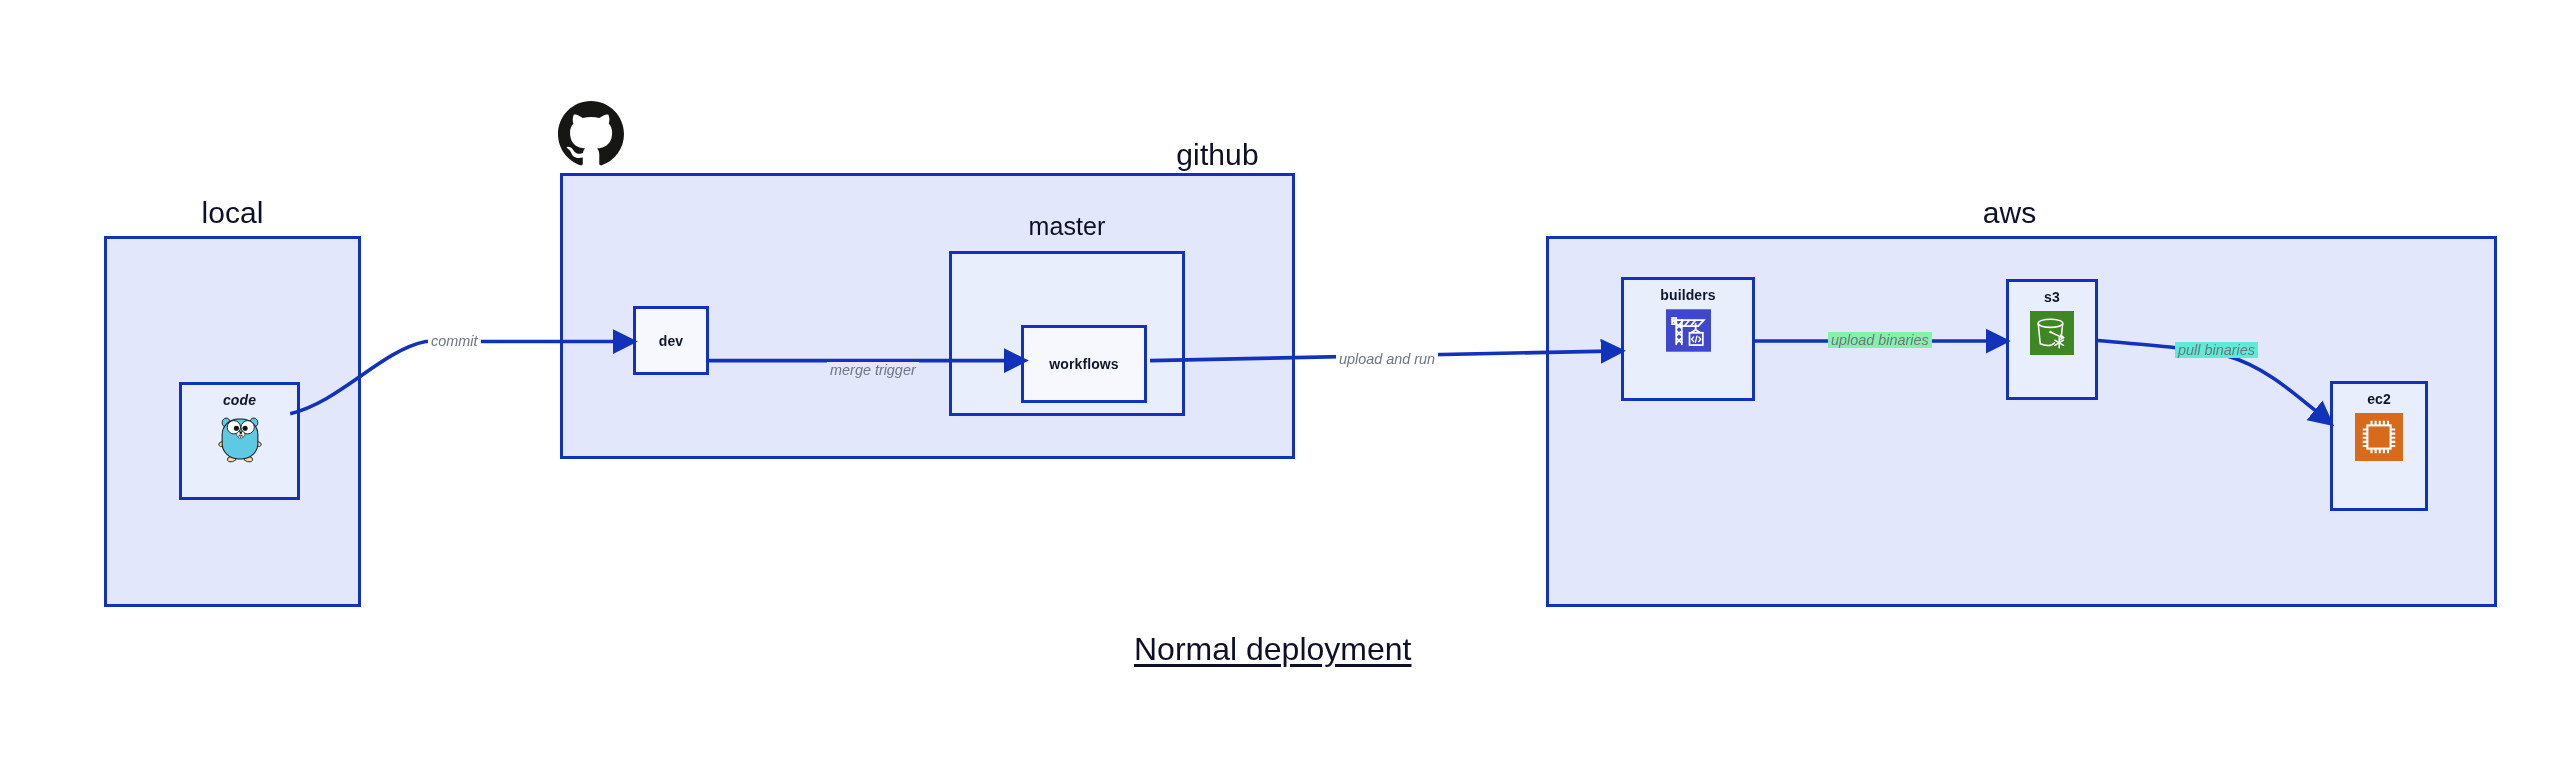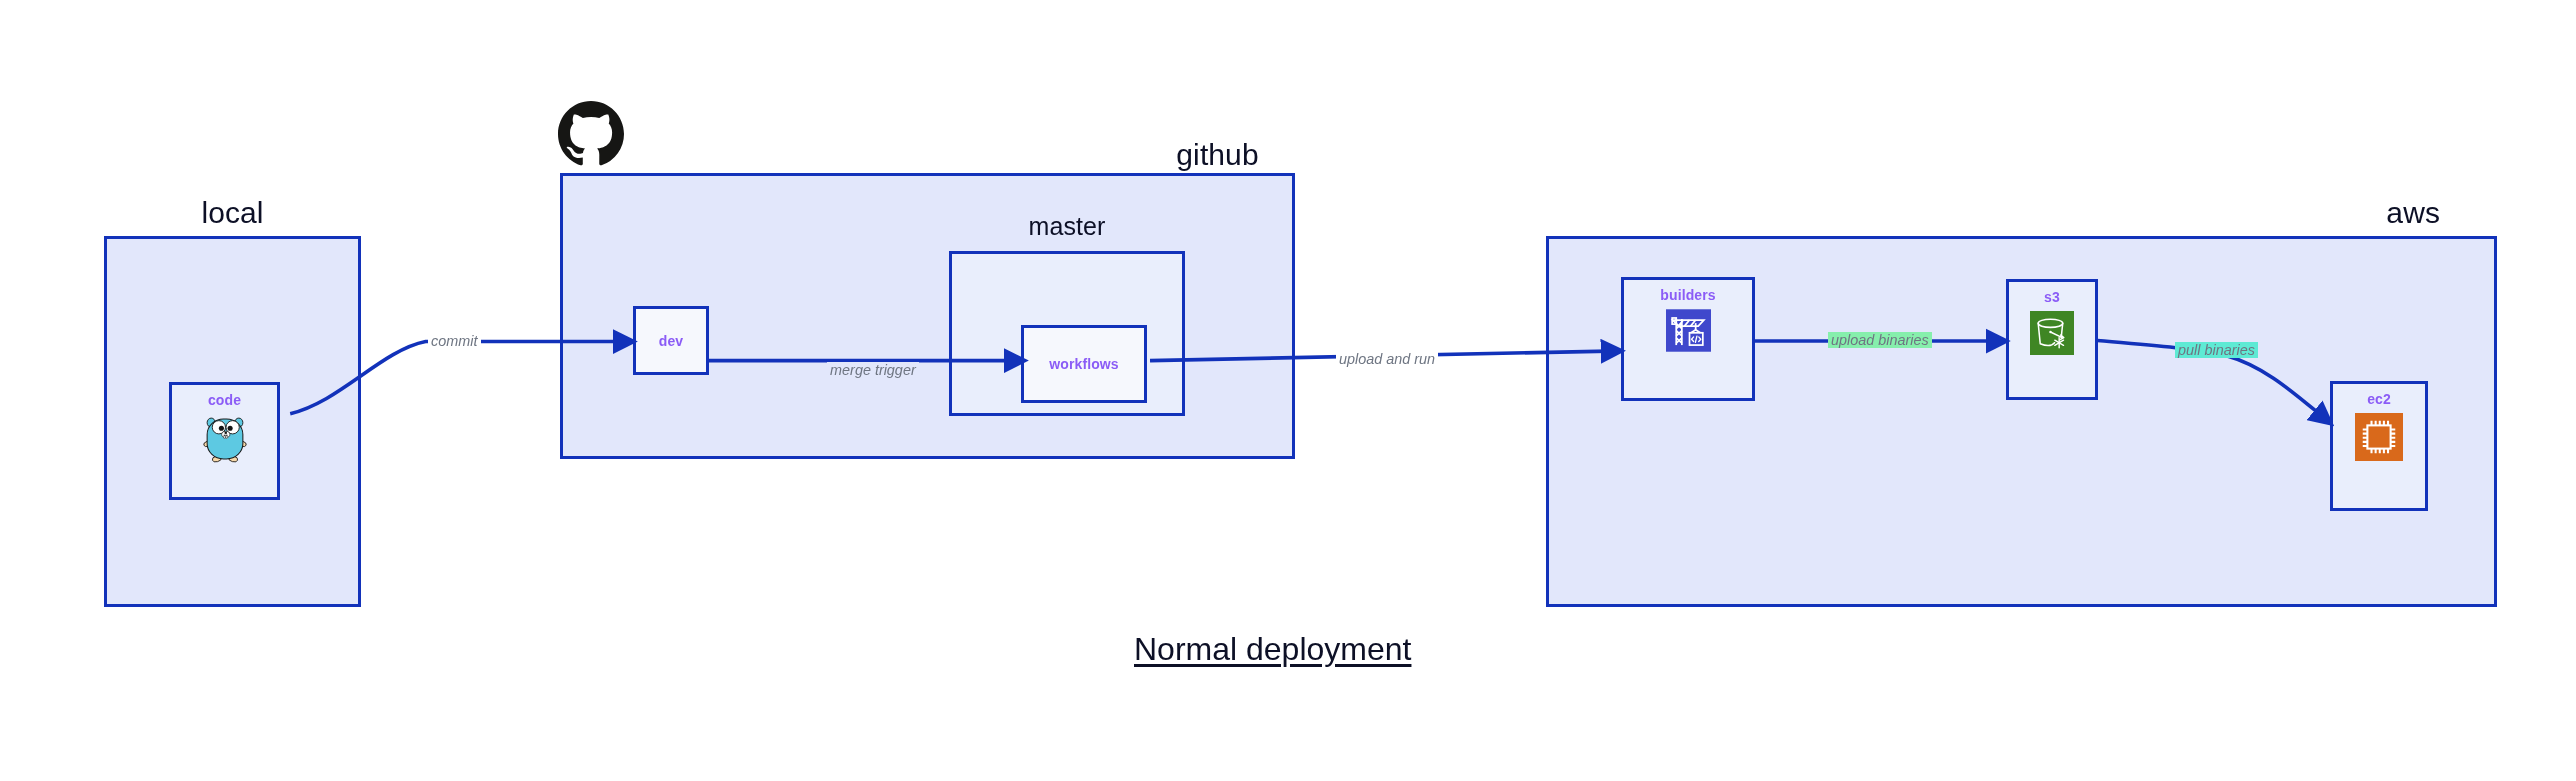--- a/index.html
+++ b/index.html
@@ -49,21 +49,21 @@
     box-sizing: border-box;
     display: flex;
     flex-direction: column;
     align-items: center;
   }
   .node-box.plain {
     background: #f6f8fd;
     justify-content: center;
   }
   .node-title {
-    color: #8b5cf6;
+    color: #0f172a;
     font-size: 14px;
     font-weight: bold;
     letter-spacing: 0.1px;
     white-space: nowrap;
     font-family: "Liberation Sans", sans-serif;
   }
   .node-box.with-icon .node-title {
     margin-top: 7.2px;
   }
   .node-icon {
@@ -108,21 +108,21 @@
   }
 </style>
 </head>
 <body>
 
 <div id="stage">
 
   <div class="group-label" style="left:104px; top:196px; width:257px;">local</div>
   <div class="group-box" style="left:104px; top:236px; width:257px; height:371px;"></div>
 
-  <div class="node-box with-icon" style="left:169px; top:382px; width:111px; height:118px;">
+  <div class="node-box with-icon" style="left:179px; top:382px; width:121px; height:118px;font-style:italic;">
     <div class="node-title">code</div>
     <span class="node-icon">
       <svg width="46" height="49" viewBox="0 0 90 96" xmlns="http://www.w3.org/2000/svg">
 
         <ellipse cx="12" cy="58" rx="9" ry="5" fill="#f6d7a8" stroke="#1a1a1a" stroke-width="1.6" transform="rotate(-20 12 58)"></ellipse>
         <ellipse cx="78" cy="58" rx="9" ry="5" fill="#f6d7a8" stroke="#1a1a1a" stroke-width="1.6" transform="rotate(20 78 58)"></ellipse>
 
         <ellipse cx="29" cy="88" rx="9" ry="5.5" fill="#f6d7a8" stroke="#1a1a1a" stroke-width="1.6" transform="rotate(-15 29 88)"></ellipse>
         <ellipse cx="61" cy="88" rx="9" ry="5.5" fill="#f6d7a8" stroke="#1a1a1a" stroke-width="1.6" transform="rotate(15 61 88)"></ellipse>
 
@@ -159,21 +159,21 @@
     <div class="node-title">dev</div>
   </div>
 
   <div class="group-label" style="left:949px; top:212px; width:236px; font-size:25px;">master</div>
   <div class="mid-box" style="left:949px; top:251px; width:236px; height:165px;"></div>
 
   <div class="node-box plain" style="left:1021px; top:325px; width:126px; height:78px; background:#f6f8fd;">
     <div class="node-title">workflows</div>
   </div>
 
-  <div class="group-label" style="left:1489px; top:196px; width:951px;text-align:right;">aws</div>
+  <div class="group-label" style="left:1534px; top:196px; width:951px;">aws</div>
   <div class="group-box" style="left:1546px; top:236px; width:951px; height:371px;"></div>
 
   <div class="node-box with-icon" style="left:1621px; top:277px; width:134px; height:124px;">
     <div class="node-title">builders</div>
     <span class="node-icon">
       <svg width="45" height="43" viewBox="0 0 88 83" xmlns="http://www.w3.org/2000/svg">
         <rect x="0" y="0" width="88" height="83" fill="#3f48cc"></rect>
         <g stroke="#ffffff" stroke-width="3.4" fill="none">
 
           <path d="M20 19 L20 70"></path>

